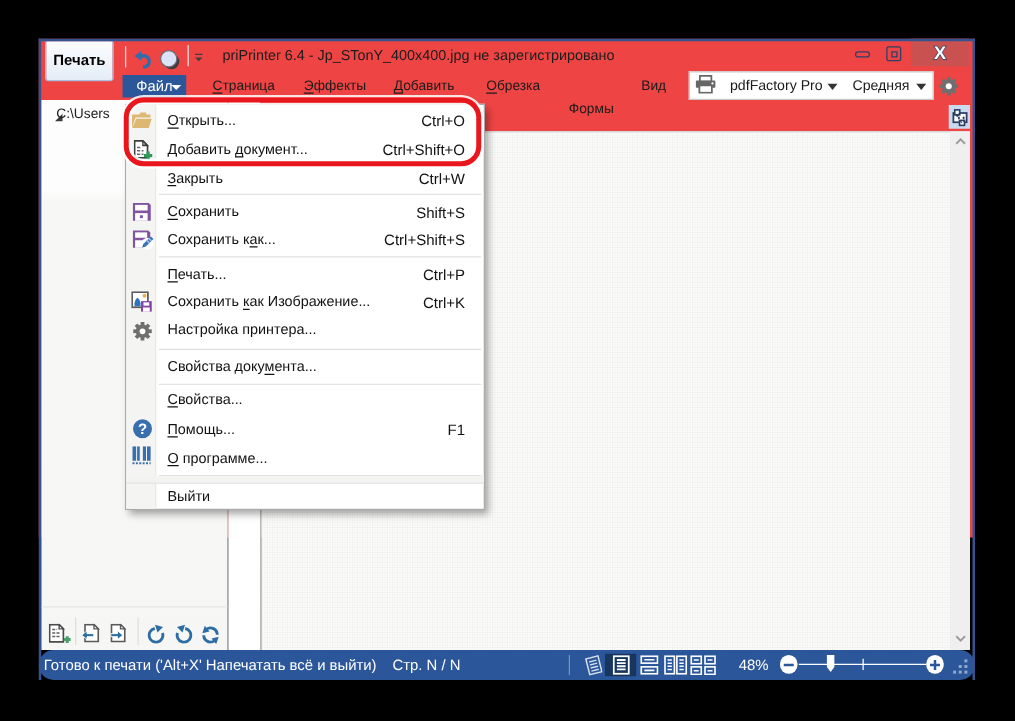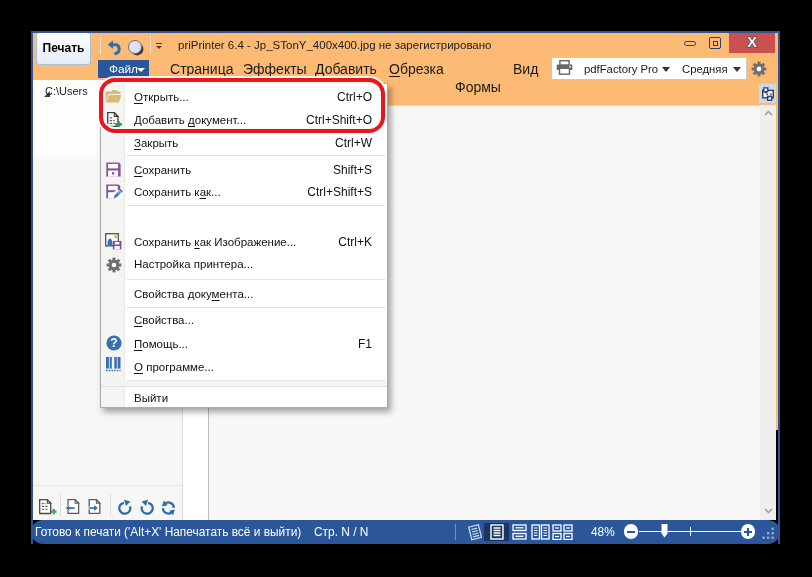--- a/index.html
+++ b/index.html
@@ -1,34 +1,34 @@
 <!DOCTYPE html>
 <html><head>
 <meta charset="utf-8">
 <style>
   * { margin:0; padding:0; box-sizing:border-box; }
   html,body { width:812px; height:577px; background:#000; overflow:hidden;
     font-family:"Liberation Sans",sans-serif; }
   #stage { position:absolute; left:0; top:0; width:812px; height:577px; background:#000; }
   #win { position:absolute; left:31px; top:31px; width:749px; height:399px;
-    background:#fdba74;padding-left:36px; }
+    background:#ef4444;padding-left:36px; }
   #winborder { position:absolute; left:0; top:0; width:749px; height:513px;
     border:2px solid #35548f; border-bottom:none; z-index:80; pointer-events:none; }
   .abs { position:absolute; }
   
   #printbtn { position:absolute; left:5px; top:1px; width:55px; height:33px;
     background:linear-gradient(#fdfdfe,#e4ecf7); border:1px solid #a9bedd;
     border-radius:3px; color:#000; font-size:12px; font-weight:bold; text-align:center;
     line-height:31px; z-index:5; }
   #titletext { position:absolute; left:147px; top:2px; height:25px; line-height:25px;
     font-size:11.5px; color:#1c1c1c; white-space:nowrap; }
   #closebtn { position:absolute; left:698px; top:0px; width:46px; height:21.5px;
     background:#c9514f; }
   
-  .tab { position:absolute; top:29px; height:18px; line-height:18px; font-size:14px;
+  .tab { position:absolute; top:29px; height:18px; line-height:18px; font-size:11px;
     color:#1b1b1b; white-space:nowrap; }
   #tabfile { position:absolute; left:67px; top:29px; width:51px; height:18px;
     background:#2b579a; color:#fff; font-size:11.8px; line-height:18px;
     padding-left:11px; }
   #tabfile .car { position:absolute; right:4px; top:7.5px; width:0; height:0;
     border-left:4px solid transparent; border-right:4px solid transparent;
     border-top:4.5px solid #fff; }
   
   #pdfbar { position:absolute; left:520px; top:26px; width:196px; height:23px;
     background:#fff; border:1px solid #c9c9c9; font-size:12.4px; color:#1a1a1a; }
@@ -274,20 +274,24 @@
     <div class="msep" style="top:71px;"></div>
     <div class="mi" style="top:75px;">
         <span class="lbl"><span class="u">С</span>охранить</span>
         <span class="sc">Shift+S</span>
       </div>
     <div class="mi" style="top:97px;">
         <span class="lbl">Сохранить к<span class="u">а</span>к...</span>
         <span class="sc">Ctrl+Shift+S</span>
       </div>
     <div class="msep" style="top:121px;"></div>
+    <div class="mi" style="top:125px;">
+        <span class="lbl"><span class="u">П</span>ечать...</span>
+        <span class="sc">Ctrl+P</span>
+      </div>
     <div class="mi" style="top:147px;">
         <span class="lbl">Сохранить <span class="u">к</span>ак Изображение...</span>
         <span class="sc">Ctrl+K</span>
       </div>
     <div class="mi" style="top:169px;">
         <span class="lbl">Настройка принтера...</span>
       </div>
     <div class="msep" style="top:195px;"></div>
     <div class="mi" style="top:199px;">
         <span class="lbl">Свойства доку<span class="u">м</span>ента...</span>

